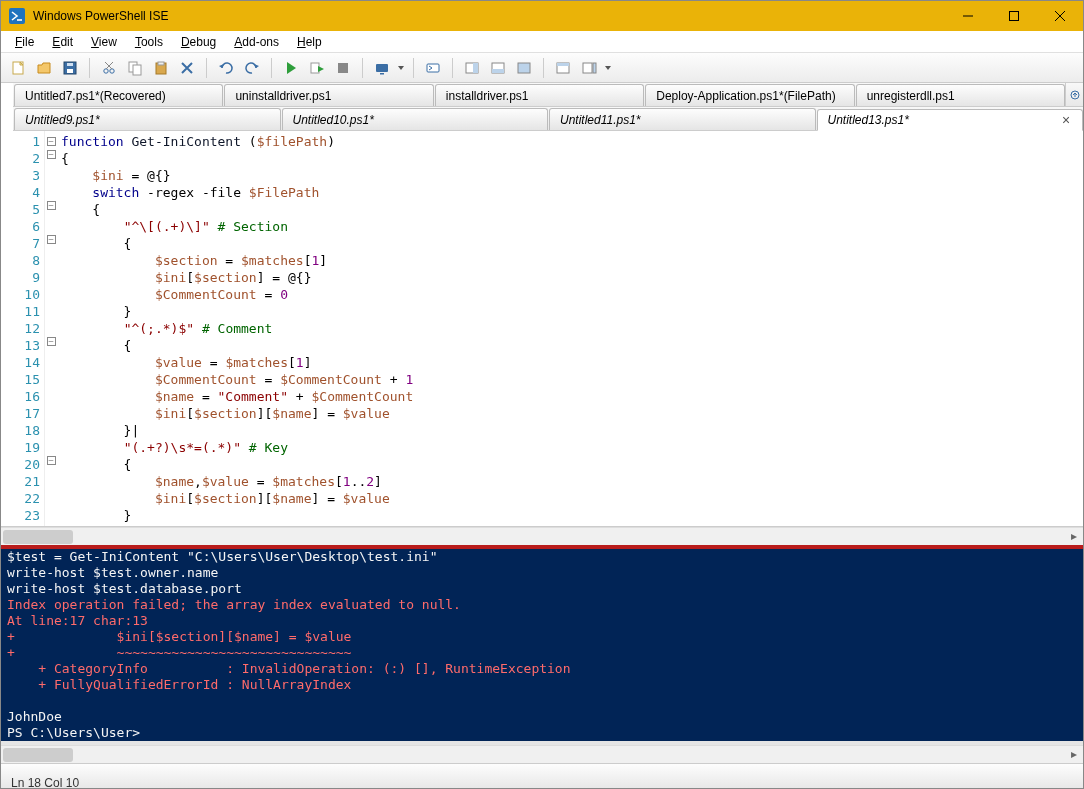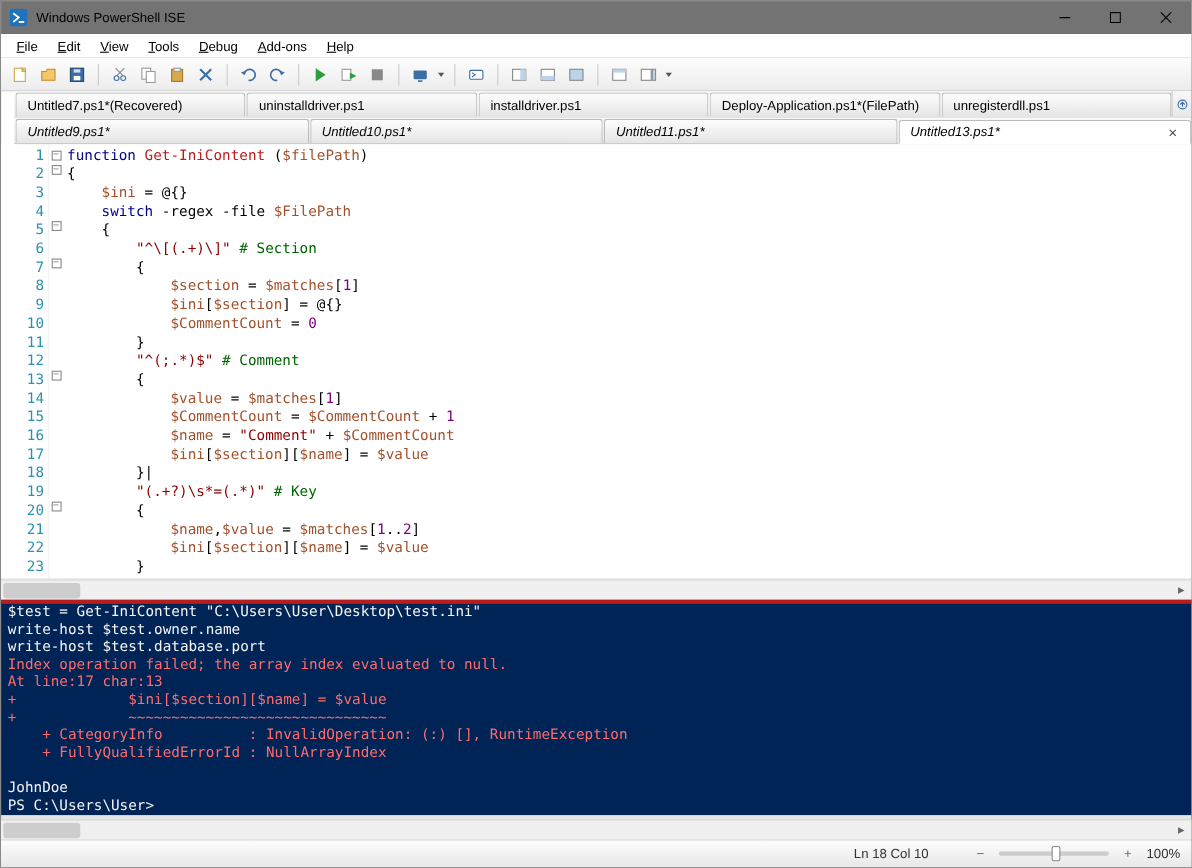--- a/index.html
+++ b/index.html
@@ -1,18 +1,18 @@
 <!DOCTYPE html>
 <html><head>
 <meta charset="utf-8">
 <style>
 * { margin: 0; padding: 0; box-sizing: border-box; }
 body { font-family: "Segoe UI", Tahoma, sans-serif; font-size: 12px; background: #f0f0f0; overflow: hidden; }
 .window { width: 1084px; height: 789px; background: #fff; border: 1px solid #888; display: flex; flex-direction: column; }
-.titlebar { height: 30px; display: flex; align-items: center; padding: 0 0 0 8px; background: #737373; justify-content: space-between; }
+.titlebar { height: 30px; display: flex; align-items: center; padding: 0 0 0 8px; background: #eab308; justify-content: space-between; }
 .titlebar .app-icon { width: 16px; height: 16px; margin-right: 8px; }
 .titlebar .title { flex: 1; font-size: 12px; }
 .win-controls { display: flex; }
 .win-btn { width: 46px; height: 30px; display: flex; align-items: center; justify-content: center; }
 .menubar { height: 22px; display: flex; align-items: center; padding: 0 6px; gap: 2px; background: #fff; border-bottom: 1px solid #e0e0e0;}
 .menu-item { padding: 2px 8px; font-size: 12px; }
 .menu-item .ul { text-decoration: underline; }
 .toolbar { height: 30px; display: flex; align-items: center; padding: 0 6px; background: linear-gradient(#fdfdfd,#ececec); border-bottom: 1px solid #ccc; gap: 4px; }
 .tb-btn { width: 22px; height: 22px; display: flex; align-items: center; justify-content: center; border: 1px solid transparent; border-radius: 2px; }
 .tb-sep { width: 1px; height: 20px; background: #ccc; margin: 0 4px; }
@@ -22,38 +22,38 @@
 .tab.active { background: #fff; border-bottom: 1px solid #fff; position: relative; top: 1px; }
 .tab .close-x { margin-left: auto; padding: 0 2px; color: #555; font-size: 14px; line-height: 1;}
 .scroll-ind { width: 18px; display:flex; align-items:center; justify-content:center; border-left:1px solid #ccc;}
 .editor-area { flex: 1; display: flex; flex-direction: column; min-height: 0; }
 .editor-pane { flex: 1; display: flex; background: #fff; overflow: hidden; border-bottom: 1px solid #ccc; }
 .gutter { width: 44px; background: #fff; text-align: right; padding: 2px 4px 0 0; color: #2b91af; font-family: Consolas, monospace; font-size: 13px; line-height: 17px; border-right: 1px solid #eee;}
 .fold-col { width: 12px; background: #fff; padding-top: 2px; font-family: Consolas, monospace; font-size: 10px; line-height: 17px; color: #888; text-align: center; }
 .fold-col .box { border: 1px solid #888; width: 9px; height: 9px; margin: 4px auto; line-height: 7px; font-size: 9px;}
 .code { flex: 1; font-family: Consolas, monospace; font-size: 13px; line-height: 17px; padding: 2px 0 0 4px; white-space: pre; color: #000; overflow: hidden;}
 .kw { color: #00008b; }
-.fn { color: #b91c1c; }
+.fn { color: #0f172a; }
 .var { color: #a0522d; }
 .str { color: #8b0000; }
 .cmt { color: #006400; }
 .num { color: #800080; }
 
 .hscroll { height: 18px; background: #f0f0f0; border-top: 1px solid #ddd; position: relative;}
 .hscroll .thumb { position:absolute; left:2px; top:2px; width:70px; height:14px; background:#cdcdcd; border-radius:3px;}
 .hscroll .rarrow { position:absolute; right:2px; top:1px; width:14px; height:14px; display:flex; align-items:center; justify-content:center; color:#666;}
 
 .console-pane { height: 200px; background: #012456; color: #eee; font-family: Consolas, monospace; font-size: 13px; line-height: 16px; padding: 0 6px 4px 6px; overflow: hidden; border-top: 4px solid #b91c1c; border-bottom: 4px solid #e5e5e5;}
 .console-pane .err { color: #ff6b6b; }
 .console-pane .wave { color: #ff6b6b; }
 .console-pane .out { color: #f5f5f5; }
 .console-pane .prompt { color: #f5f5f5; }
 .console-pane .line { white-space: pre; }
 
-.statusbar { height: 24px; background: linear-gradient(#fdfdfd,#e8e8e8); display: flex; align-items: center; padding: 12px 10px; border-top: 1px solid #ccc; font-size: 12px; color: #333; }
+.statusbar { height: 24px; background: linear-gradient(#fdfdfd,#e8e8e8); display: flex; padding: 12px 10px; border-top: 1px solid #ccc; font-size: 12px; color: #333; flex-direction: column; }
 .statusbar .filler { flex: 1; }
 .statusbar .zoom-slider { width: 100px; margin: 0 10px; height:4px; background:#ccc; position:relative; border-radius:2px;}
 .statusbar .zoom-slider .tick { position:absolute; left:50%; top:-3px; width:1px; height:10px; background:#888;}
 .statusbar .zoom-slider .thumb { position:absolute; left:48%; top:-5px; width:8px; height:14px; background:#fff; border:1px solid #888; border-radius:2px;}
 .statusbar .zbtn { width:14px; display:flex; align-items:center; justify-content:center; color:#666;}
 
 svg { display: block; }
 </style>
 </head>
 <body>

